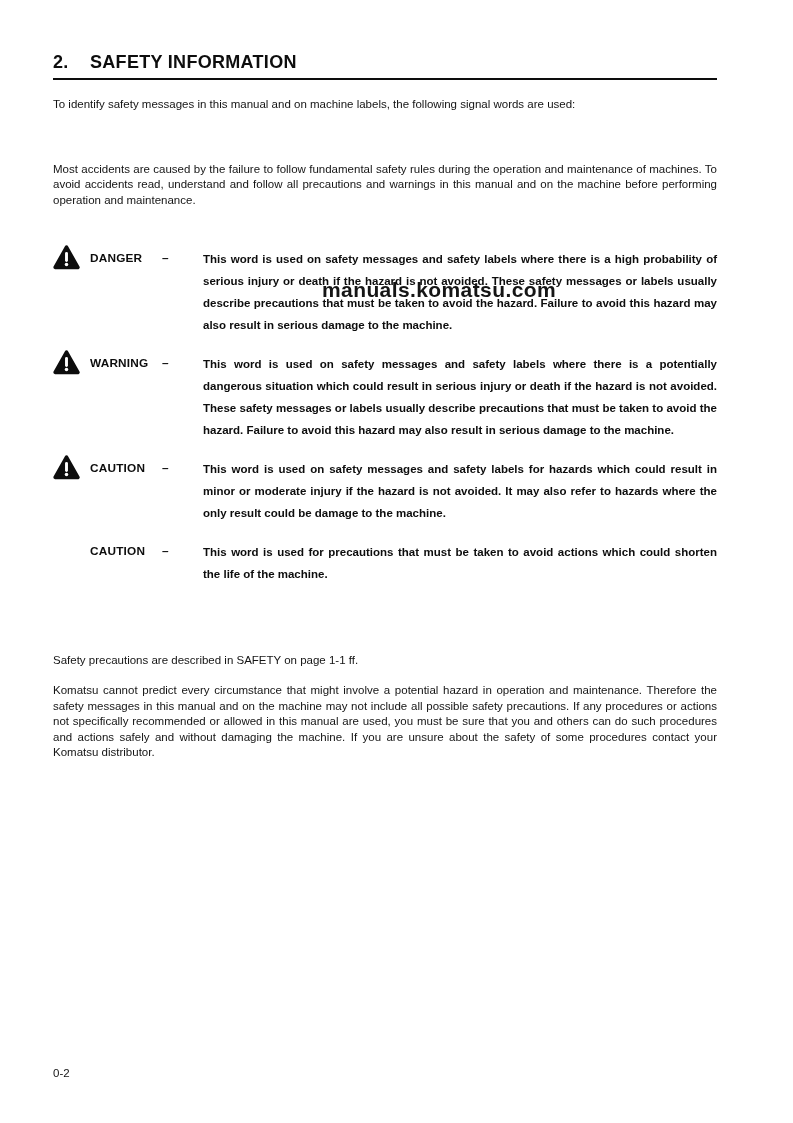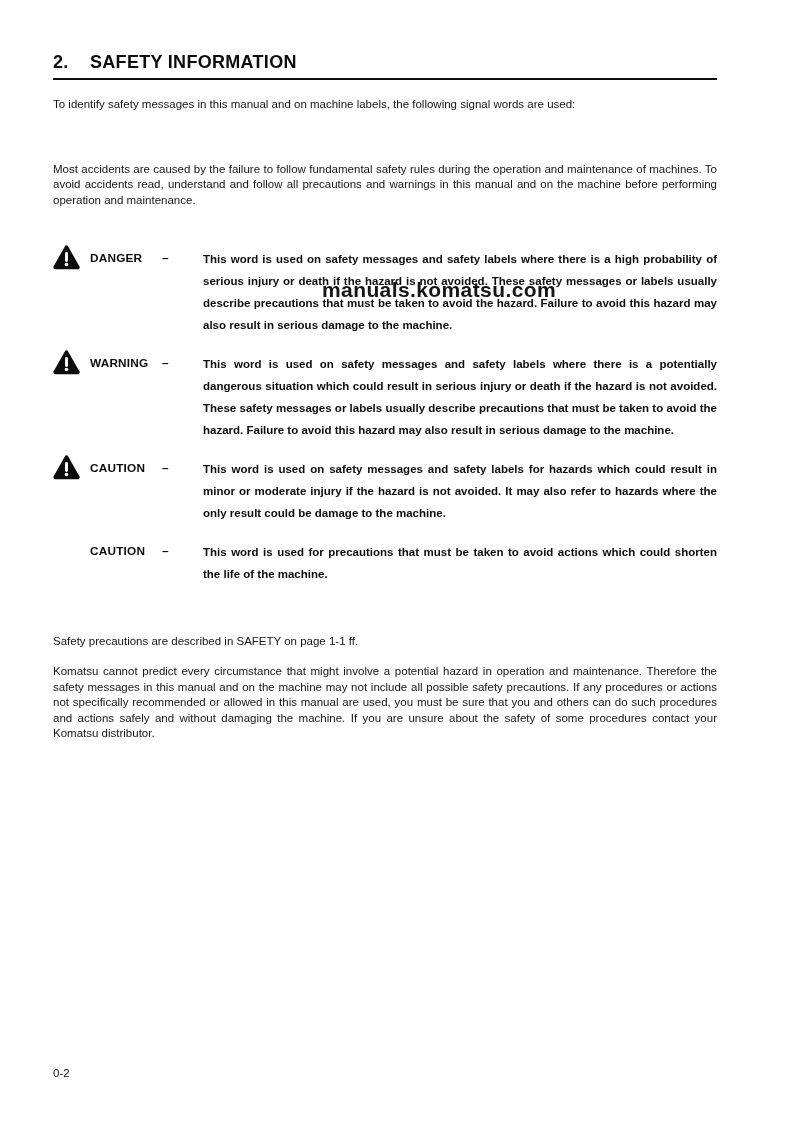--- a/index.html
+++ b/index.html
@@ -75,21 +75,21 @@
   }
   .signal-text {
     font-size: 11.5px;
     font-weight: bold;
     line-height: 22px;
     text-align: justify;
     color: #0d0d0d;
   }
   .row-notice { margin-top: 2px; }
   
-  .outro-1 { margin-top: 49px; }
+  .outro-1 { margin-top: 68px; }
   .outro-2 { margin-top: 14px; }
   
   .watermark {
     position: absolute;
     left: 322px;
     top: 278px;
     font-size: 21px;
     font-weight: bold;
     letter-spacing: 0.4px;
     color: #151515;

